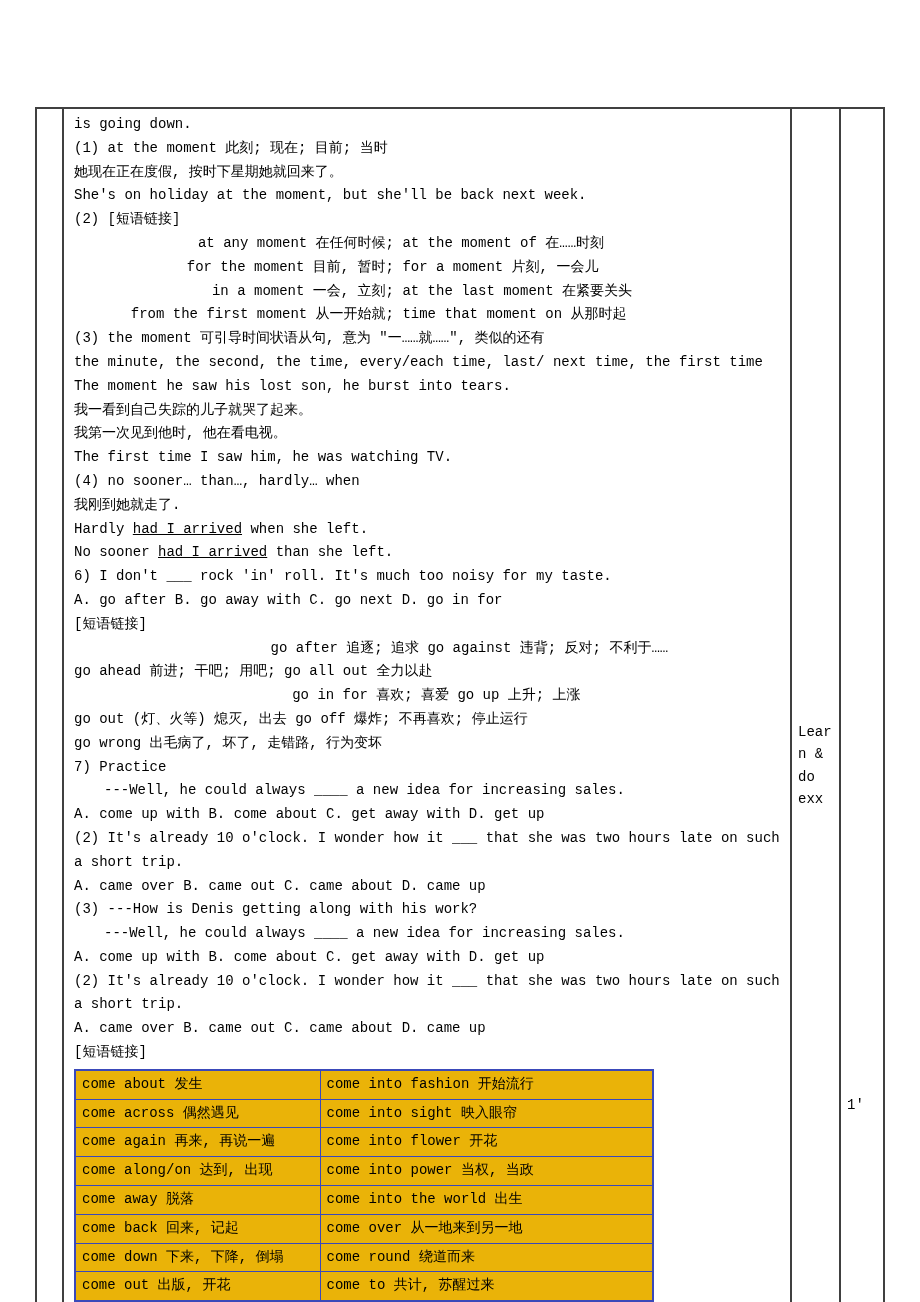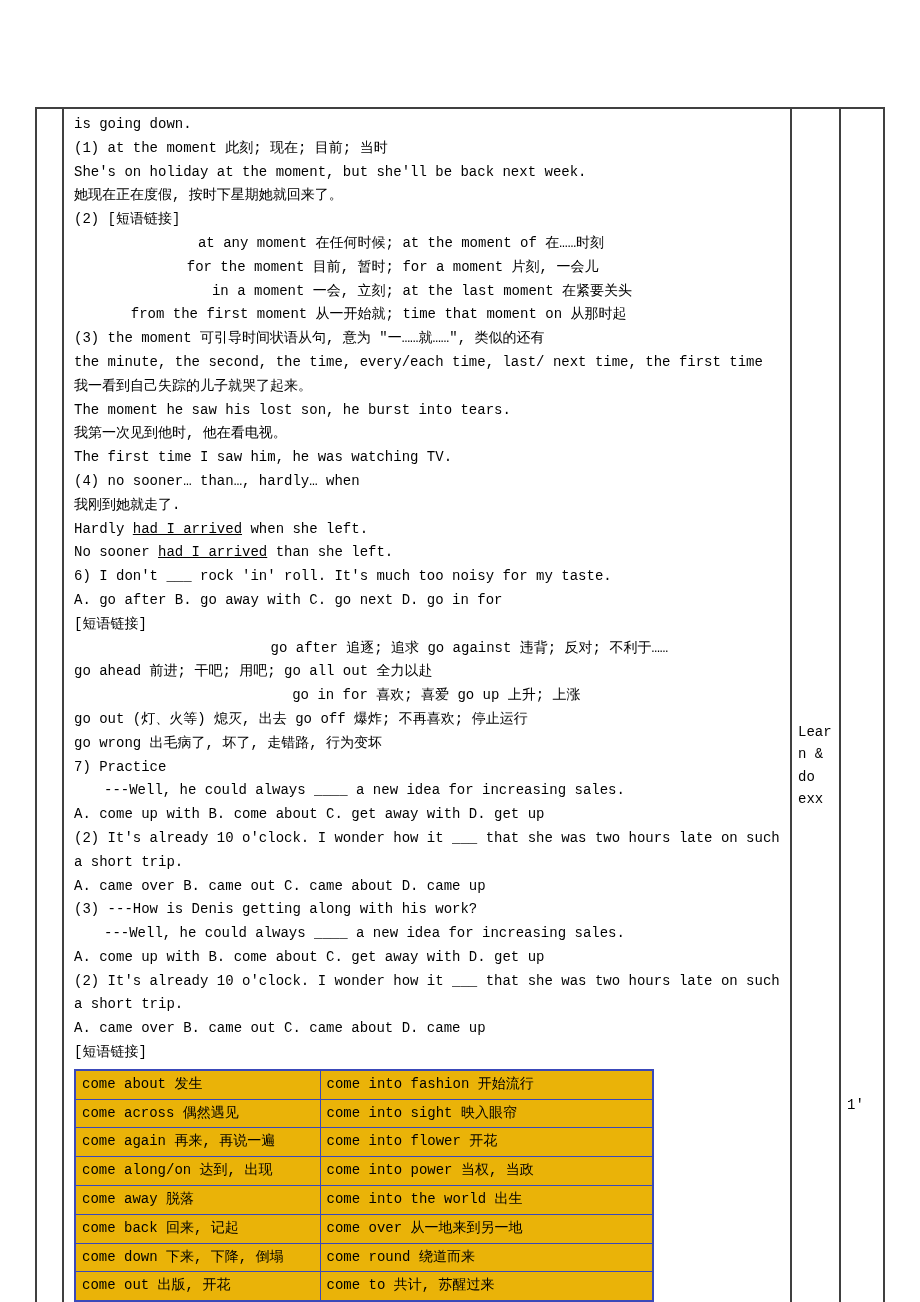--- a/index.html
+++ b/index.html
@@ -70,22 +70,22 @@
 <body>
 
 <div class="page-wrap">
 <div class="outer">
 
   <div class="col-left"></div>
 
   <div class="col-main">
     <p class="line">is going down.</p>
     <p class="line">(1) at the moment  此刻; 现在; 目前; 当时</p>
+    <p class="line">她现在正在度假, 按时下星期她就回来了。</p>
     <p class="line">She's on holiday at the moment, but she'll be back next week.</p>
-    <p class="line">她现在正在度假, 按时下星期她就回来了。</p>
     <p class="line">(2) [短语链接]</p>
 
     <p class="line spaced">
       <span style="width:320px">at any moment 在任何时候;</span>
       <span>at the moment of 在……时刻</span>
     </p>
     <p class="line spaced">
       <span style="width:320px">for the moment 目前, 暂时;</span>
       <span>for a moment 片刻, 一会儿</span>
     </p>
@@ -93,22 +93,22 @@
       <span style="width:320px">in a moment 一会, 立刻;</span>
       <span>at the last moment 在紧要关头</span>
     </p>
     <p class="line spaced">
       <span style="width:320px">from the first moment 从一开始就;</span>
       <span>time that moment on 从那时起</span>
     </p>
 
     <p class="line">(3) the moment 可引导时间状语从句, 意为 "一……就……", 类似的还有</p>
     <p class="line"> the minute, the second, the time, every/each time, last/ next time, the first time</p>
+    <p class="line">The moment he saw his lost son, he burst into tears.</p>
     <p class="line">我一看到自己失踪的儿子就哭了起来。</p>
-    <p class="line">The moment he saw his lost son, he burst into tears.</p>
     <p class="line">我第一次见到他时,  他在看电视。</p>
     <p class="line">The first time I saw him, he was watching TV.</p>
     <p class="line">(4) no sooner… than…, hardly… when</p>
     <p class="line">我刚到她就走了.</p>
     <p class="line">
       <span>Hardly </span><span class="underline">had I arrived</span><span> when she left.</span>
     </p>
     <p class="line">
       <span>No sooner </span><span class="underline">had I arrived</span><span> than she left.</span>
     </p>

